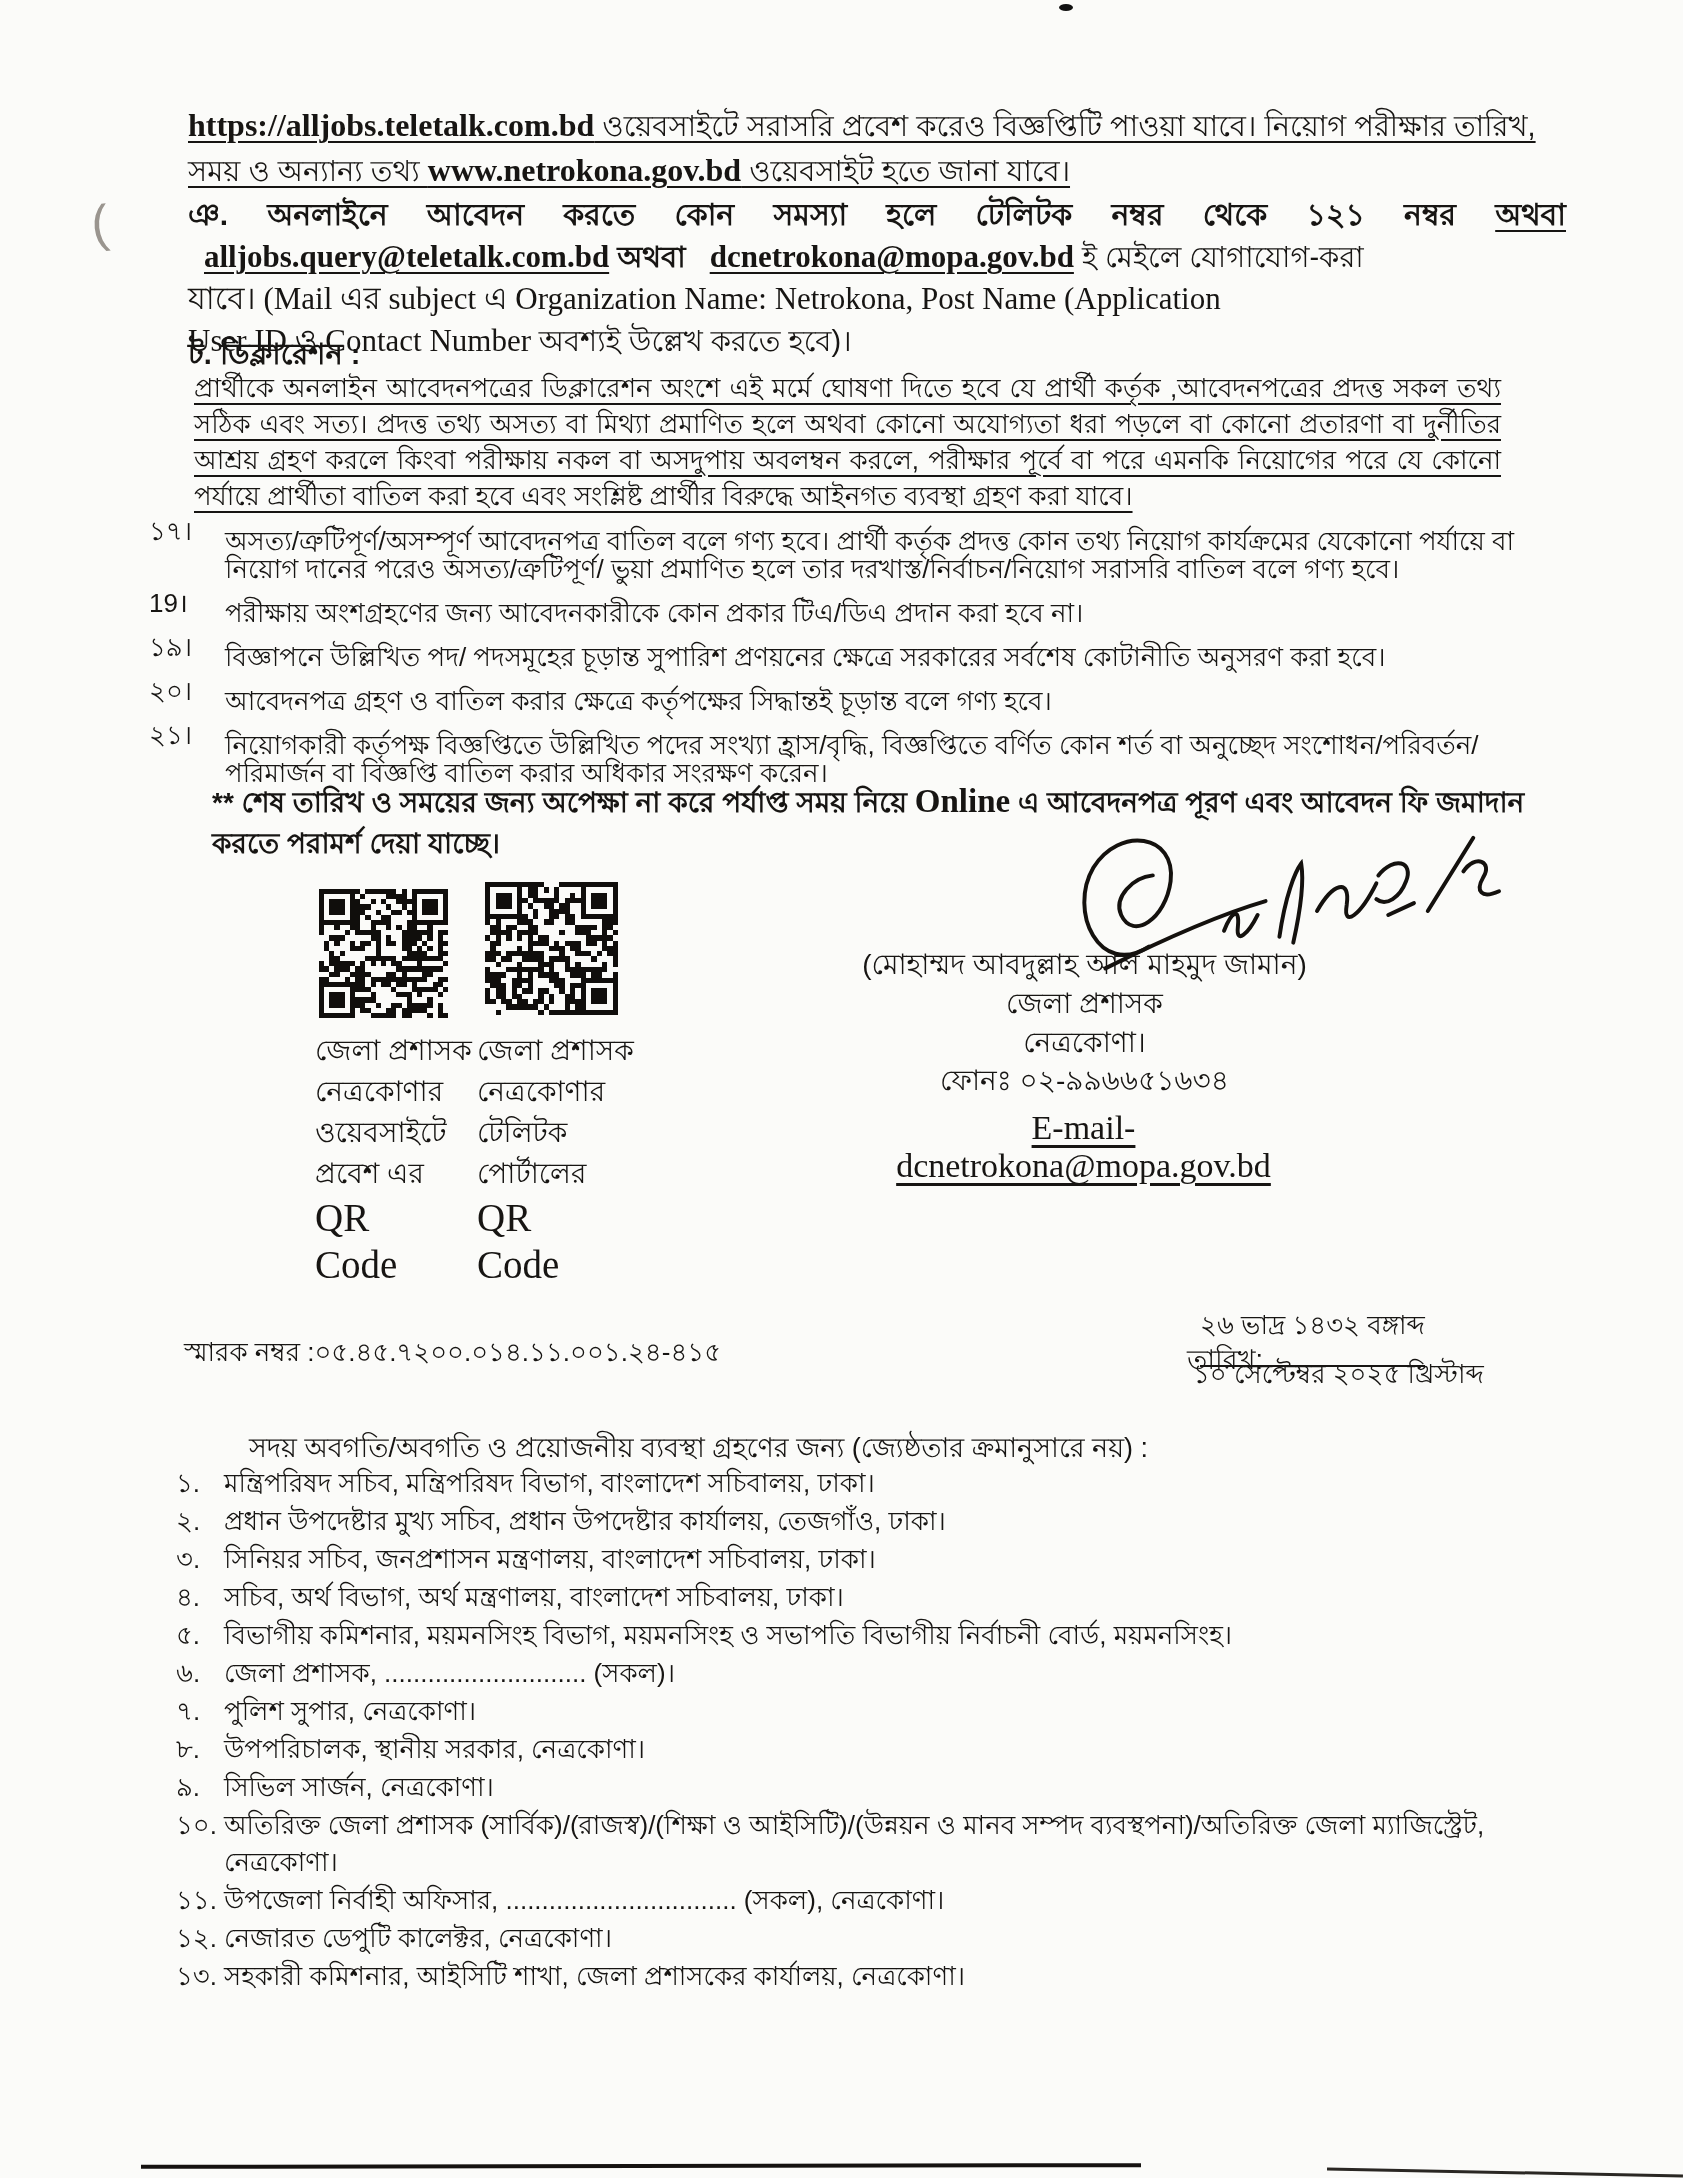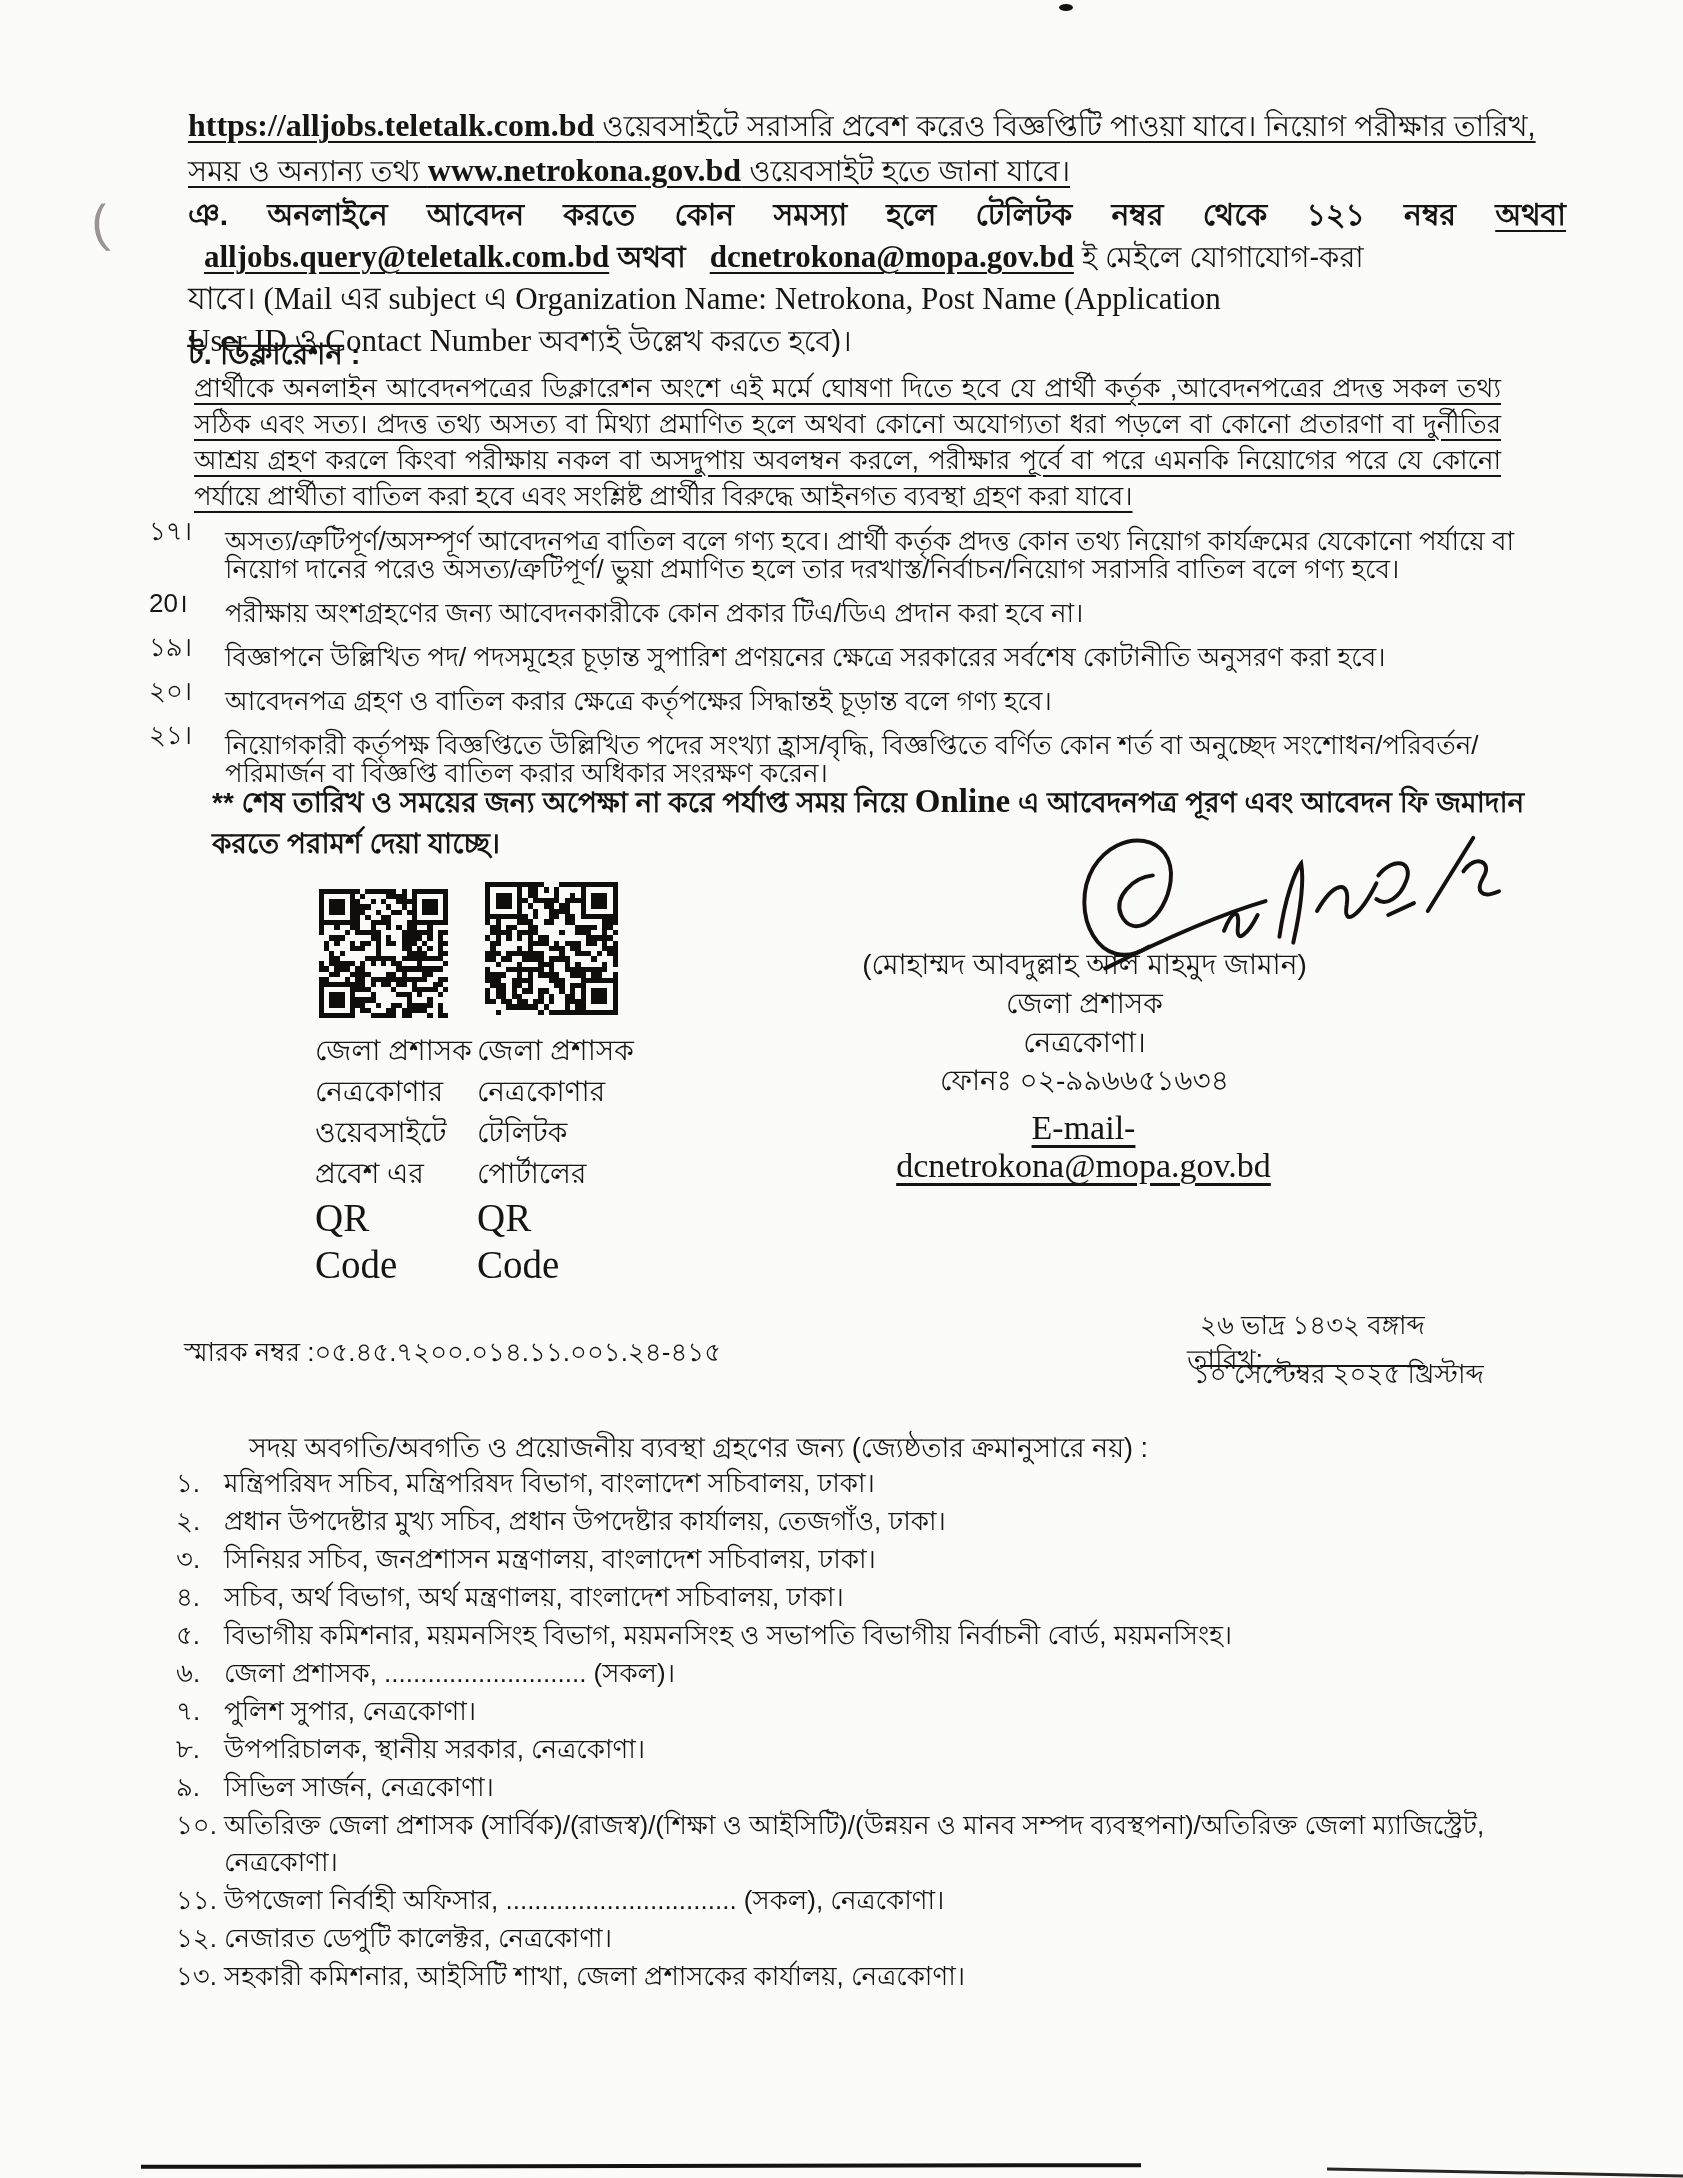--- a/index.html
+++ b/index.html
@@ -80,21 +80,21 @@
 
 <div class="abs decl-h b">ট. ডিক্লারেশন :</div>
 <div class="abs decl-p"><span>প্রার্থীকে অনলাইন আবেদনপত্রের ডিক্লারেশন অংশে এই মর্মে ঘোষণা দিতে হবে যে প্রার্থী কর্তৃক ,আবেদনপত্রের প্রদত্ত সকল তথ্য সঠিক এবং সত্য। প্রদত্ত তথ্য অসত্য বা মিথ্যা প্রমাণিত হলে অথবা কোনো অযোগ্যতা ধরা পড়লে বা কোনো প্রতারণা বা দুর্নীতির আশ্রয় গ্রহণ করলে কিংবা পরীক্ষায় নকল বা অসদুপায় অবলম্বন করলে, পরীক্ষার পূর্বে বা পরে এমনকি নিয়োগের পরে যে কোনো পর্যায়ে প্রার্থীতা বাতিল করা হবে এবং সংশ্লিষ্ট প্রার্থীর বিরুদ্ধে আইনগত ব্যবস্থা গ্রহণ করা যাবে।</span></div>
 
 <div class="abs nlist">
   <div class="nrow">
       <span class="n">১৭।</span>
       <span class="t">অসত্য/ত্রুটিপূর্ণ/অসম্পূর্ণ আবেদনপত্র বাতিল বলে গণ্য হবে। প্রার্থী কর্তৃক প্রদত্ত কোন তথ্য নিয়োগ কার্যক্রমের যেকোনো পর্যায়ে বা নিয়োগ দানের পরেও অসত্য/ত্রুটিপূর্ণ/ ভুয়া প্রমাণিত হলে তার দরখাস্ত/নির্বাচন/নিয়োগ সরাসরি বাতিল বলে গণ্য হবে।</span>
     </div>
   <div class="nrow">
-      <span class="n">20।</span>
+      <span class="n">19।</span>
       <span class="t">পরীক্ষায় অংশগ্রহণের জন্য আবেদনকারীকে কোন প্রকার টিএ/ডিএ প্রদান করা  হবে না।</span>
     </div>
   <div class="nrow">
       <span class="n">১৯।</span>
       <span class="t">বিজ্ঞাপনে উল্লিখিত পদ/ পদসমূহের চূড়ান্ত সুপারিশ প্রণয়নের ক্ষেত্রে সরকারের সর্বশেষ কোটানীতি অনুসরণ করা হবে।</span>
     </div>
   <div class="nrow">
       <span class="n">২০।</span>
       <span class="t">আবেদনপত্র গ্রহণ ও বাতিল করার ক্ষেত্রে কর্তৃপক্ষের সিদ্ধান্তই চূড়ান্ত বলে গণ্য হবে।</span>
     </div>

